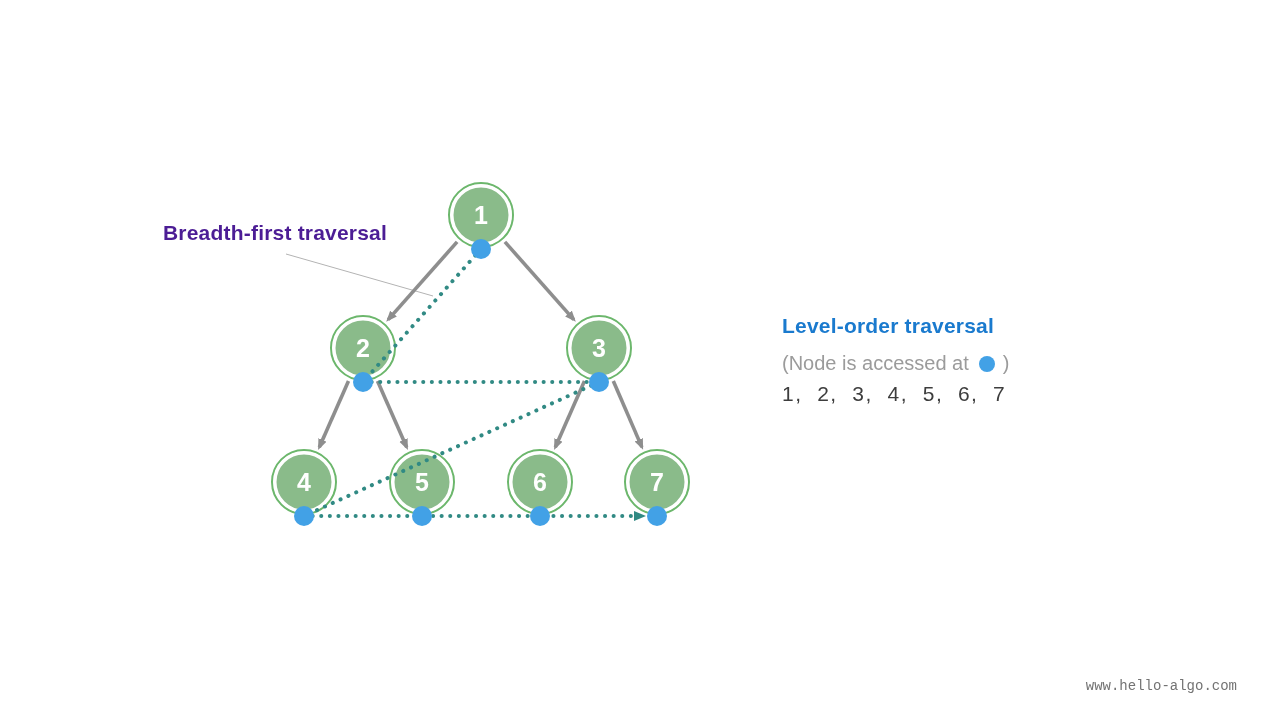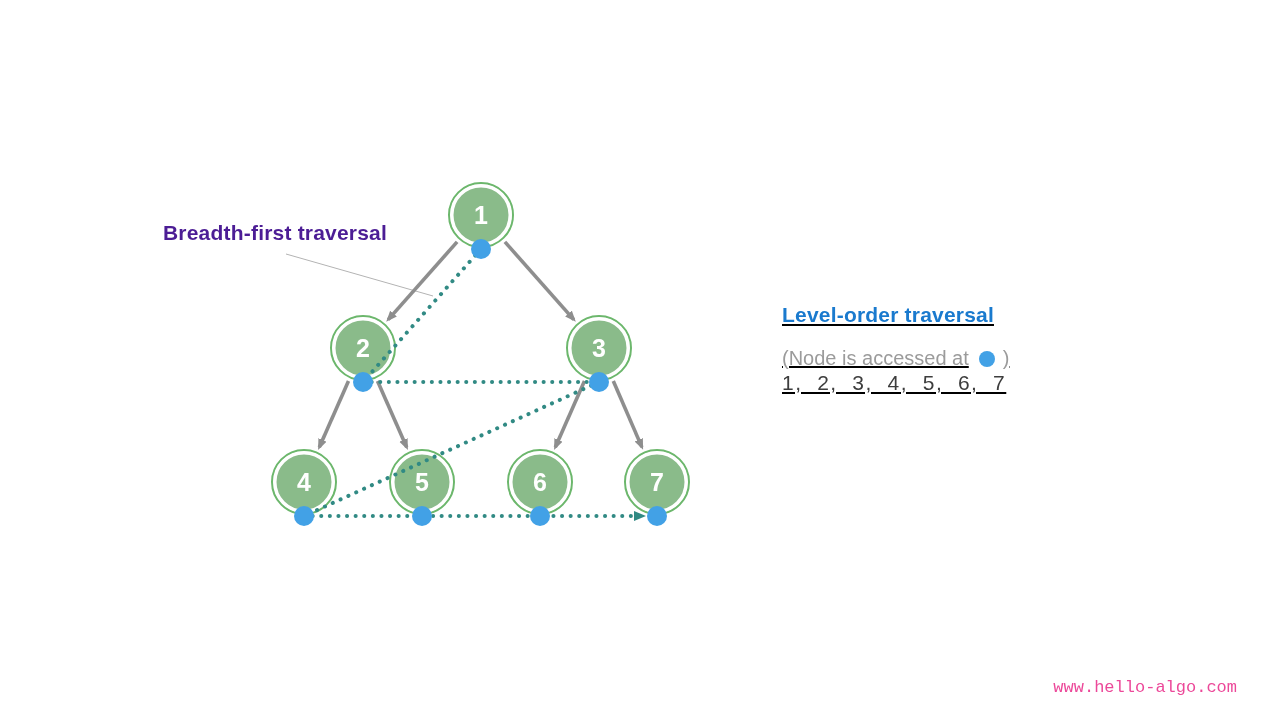--- a/index.html
+++ b/index.html
@@ -23,39 +23,39 @@
   .n-label { fill: #ffffff; font-size: 25px; font-weight: bold;
              text-anchor: middle; font-family: "Liberation Sans", sans-serif; }
   .access-dot { fill: #42a1e6; }
 
   
   .bft-label {
     position: absolute; left: 163px; top: 221px;
     color: #4c1d95; font-size: 21px; font-weight: bold;
     letter-spacing: 0.2px; white-space: nowrap;
   }
-  .side-panel { position: absolute; left: 782px; top: 303px; white-space: nowrap; text-decoration: underline; }
+  .side-panel { position: absolute; left: 782px; top: 314px; white-space: nowrap; }
   .panel-heading {
     color: #1a7ace; font-size: 21px; font-weight: bold; letter-spacing: 0.2px;
   }
   .panel-note {
-    margin-top: 20px; color: #9b9b9b; font-size: 20px;
+    margin-top: 14px; color: #9b9b9b; font-size: 20px;
     display: flex; align-items: center;
   }
   .inline-dot {
     display: inline-block; width: 16px; height: 16px; border-radius: 50%;
     background: #42a1e6; margin-left: 10px; margin-right: 8px;
   }
   .panel-sequence {
-    margin-top: 1px; color: #3d3d3d; font-size: 21px;
+    margin-top: 7px; color: #3d3d3d; font-size: 21px;
     white-space: pre; letter-spacing: 1.5px;
   }
   .watermark {
     position: absolute; right: 43px; top: 678px;
-    color: #ec4899; font-size: 17px;
+    color: #737373; font-size: 14px;
     font-family: "Liberation Mono", "DejaVu Sans Mono", monospace;
   }
 </style>
 </head>
 <body>
 
 <div id="stage">
 
   <svg id="diagram-svg" width="1280" height="720" viewBox="0 0 1280 720">
     <defs>

